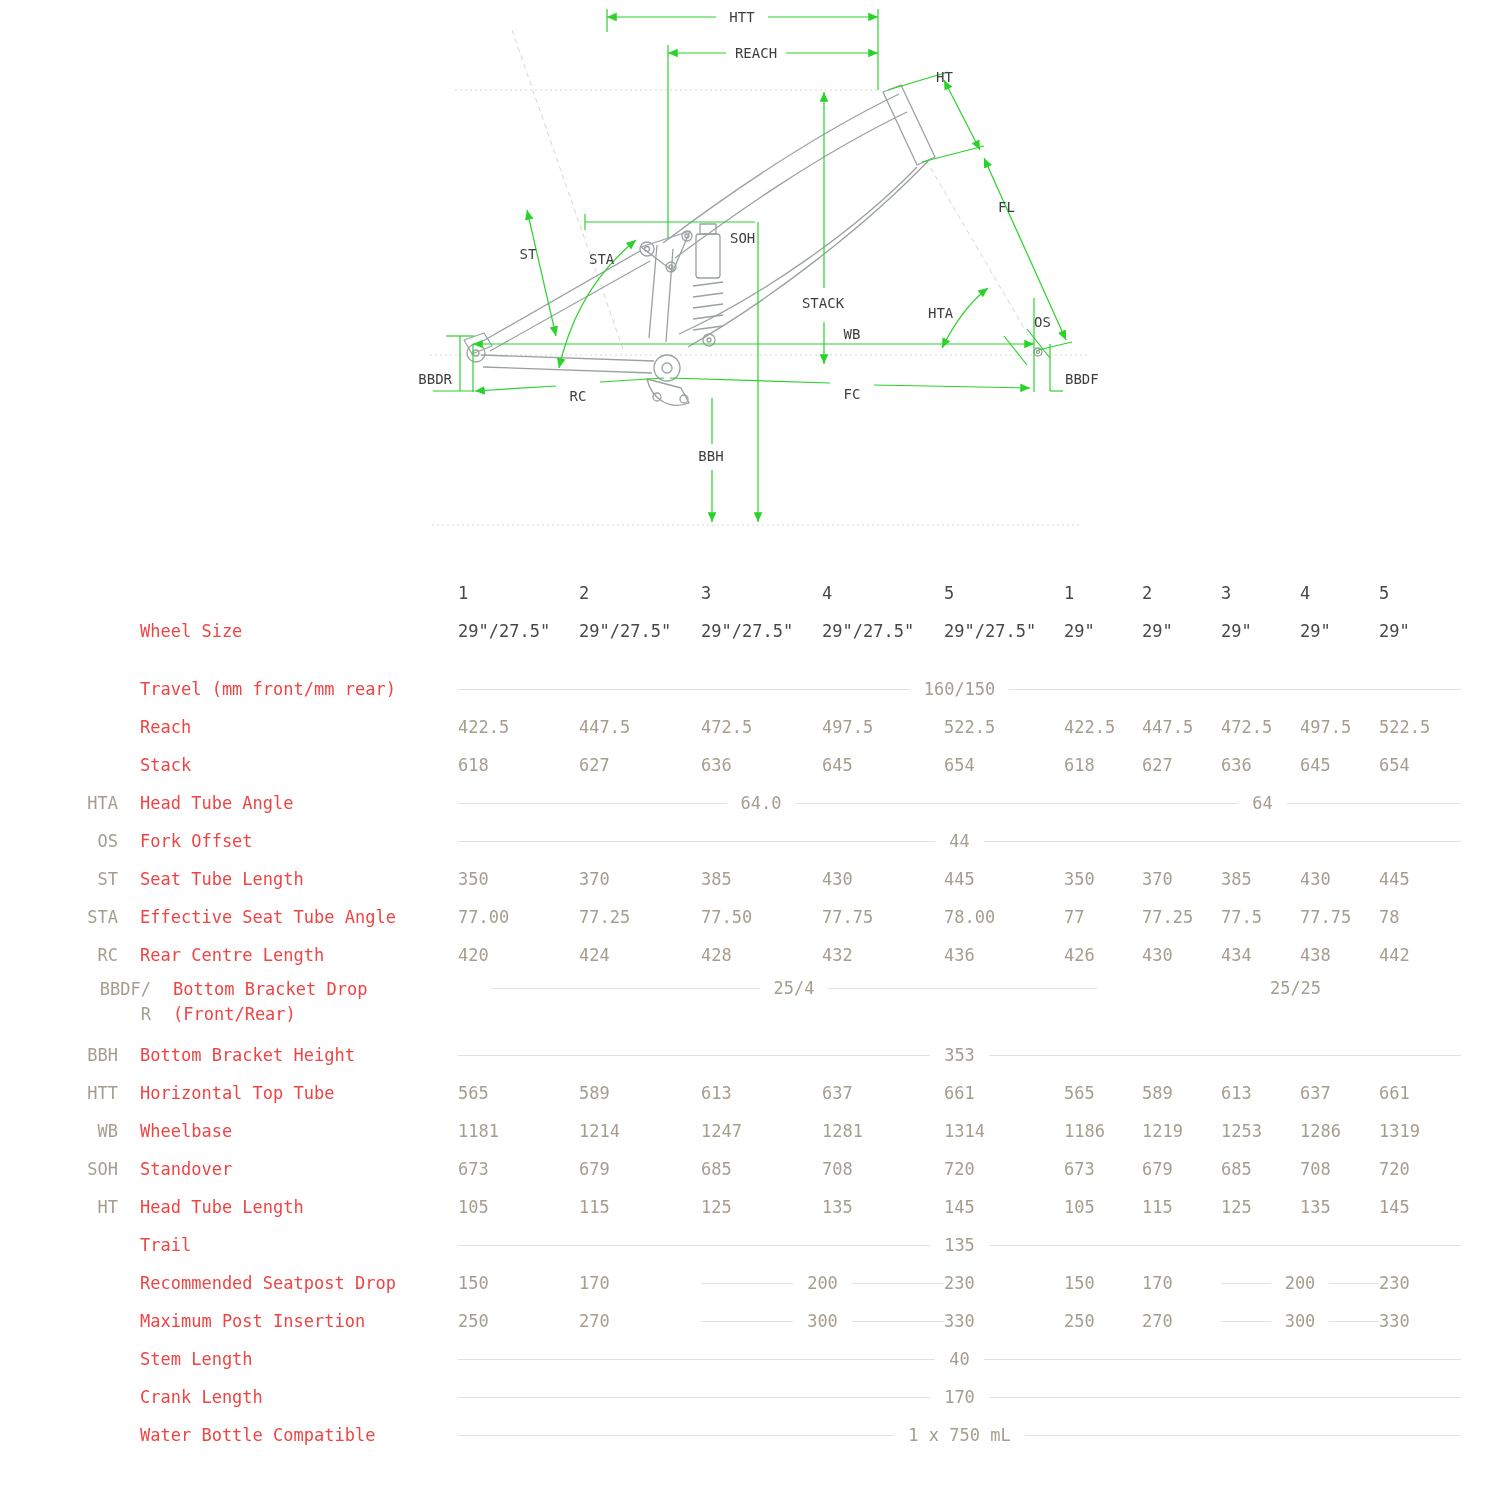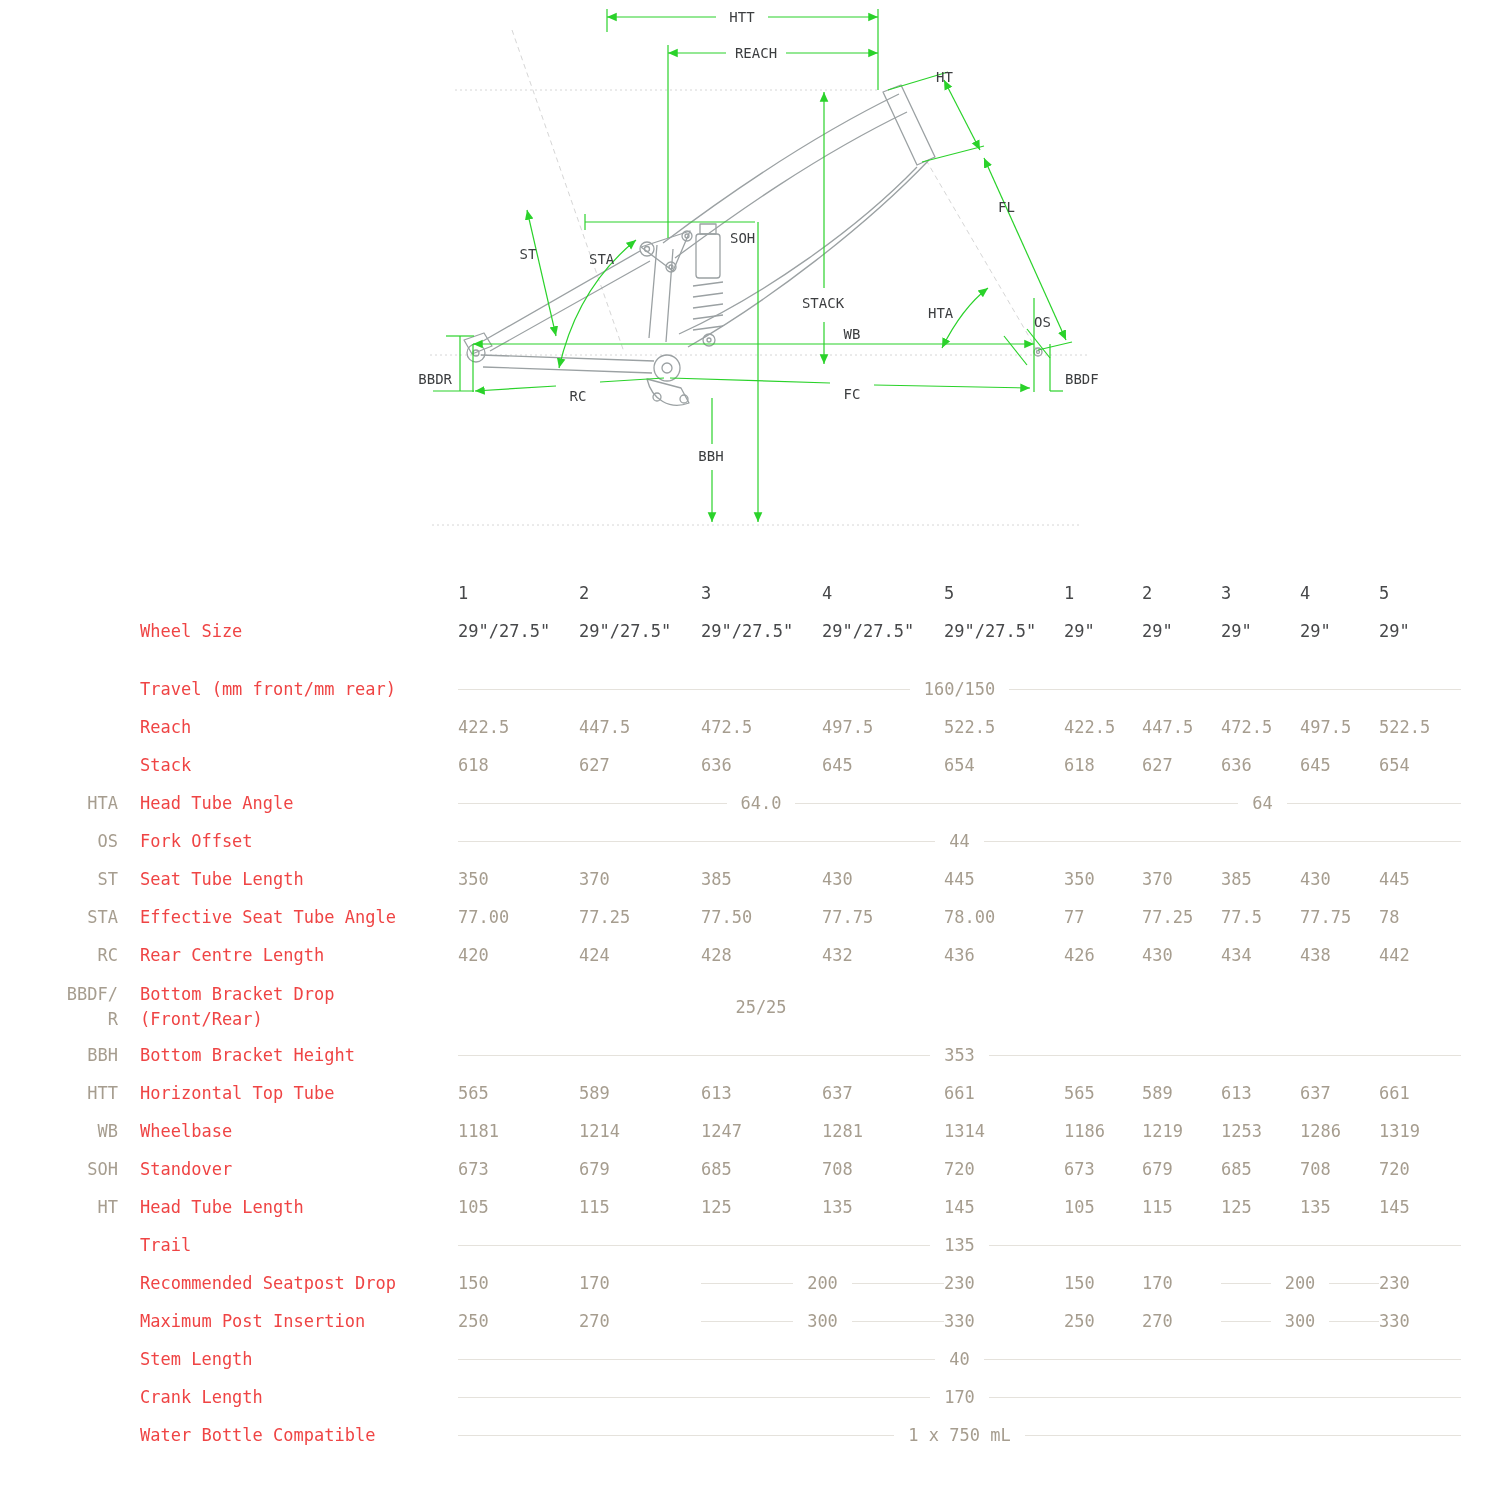--- a/index.html
+++ b/index.html
@@ -3,21 +3,21 @@
 <meta charset="utf-8">
 <style>
   html,body{margin:0;padding:0;background:#ffffff;}
   body{width:1500px;height:1500px;position:relative;font-family:"DejaVu Sans Mono",monospace;}
   
   .diagram{position:absolute;top:0;left:0;}
   .dim-label{font-family:"DejaVu Sans Mono",monospace;font-size:14px;fill:#3c3e40;}
   
   .geo-table{position:absolute;top:574px;left:0;width:1500px;font-size:17px;}
   .trow{display:flex;height:38px;align-items:center;}
-  .trow.tall{height:62px;align-items:center;}
+  .trow.tall{height:62px;align-items:flex-start;padding-left:33px;}
   .trow.tall .abbr,.trow.tall .rlabel{line-height:25px;padding-top:3px;}
   .trow.tall .vals{margin-top:3px;}
   .trow.gap{margin-bottom:20px;}
   .abbr{width:118px;text-align:right;color:#a69d8f;flex:none;}
   .rlabel{width:318px;margin-left:22px;color:#ef4444;flex:none;}
   .vals{display:grid;grid-template-columns:121px 122px 121px 122px 120px 78px 79px 79px 79px 82px;width:1003px;flex:none;align-items:center;}
   .cell{display:flex;align-items:center;color:#a69d8f;white-space:nowrap;}
   .cell .ln{flex:1;height:0;border-top:1px solid #e5e2dc;margin:0 14px;}
   .cell .ln:first-child{margin-left:0;}
   .cell .ln:last-child{margin-right:0;}
@@ -477,20 +477,25 @@
       <div class="trow tall">
         <div class="abbr">
           <div>BBDF/</div>
           <div>R</div>
         </div>
         <div class="rlabel">
           <div>Bottom Bracket Drop</div>
           <div>(Front/Rear)</div>
         </div>
         <div class="vals">
+          <div class="cell span" style="grid-column: span 5;">
+            <i class="ln"></i>
+            <span>25/4</span>
+            <i class="ln"></i>
+          </div>
           <div class="cell span" style="grid-column: span 5; flex-direction: column;">
             <i class="ln"></i>
             <span>25/25</span>
             <i class="ln"></i>
           </div>
         </div>
       </div>
       <div class="trow">
         <div class="abbr">
           <div>BBH</div>

